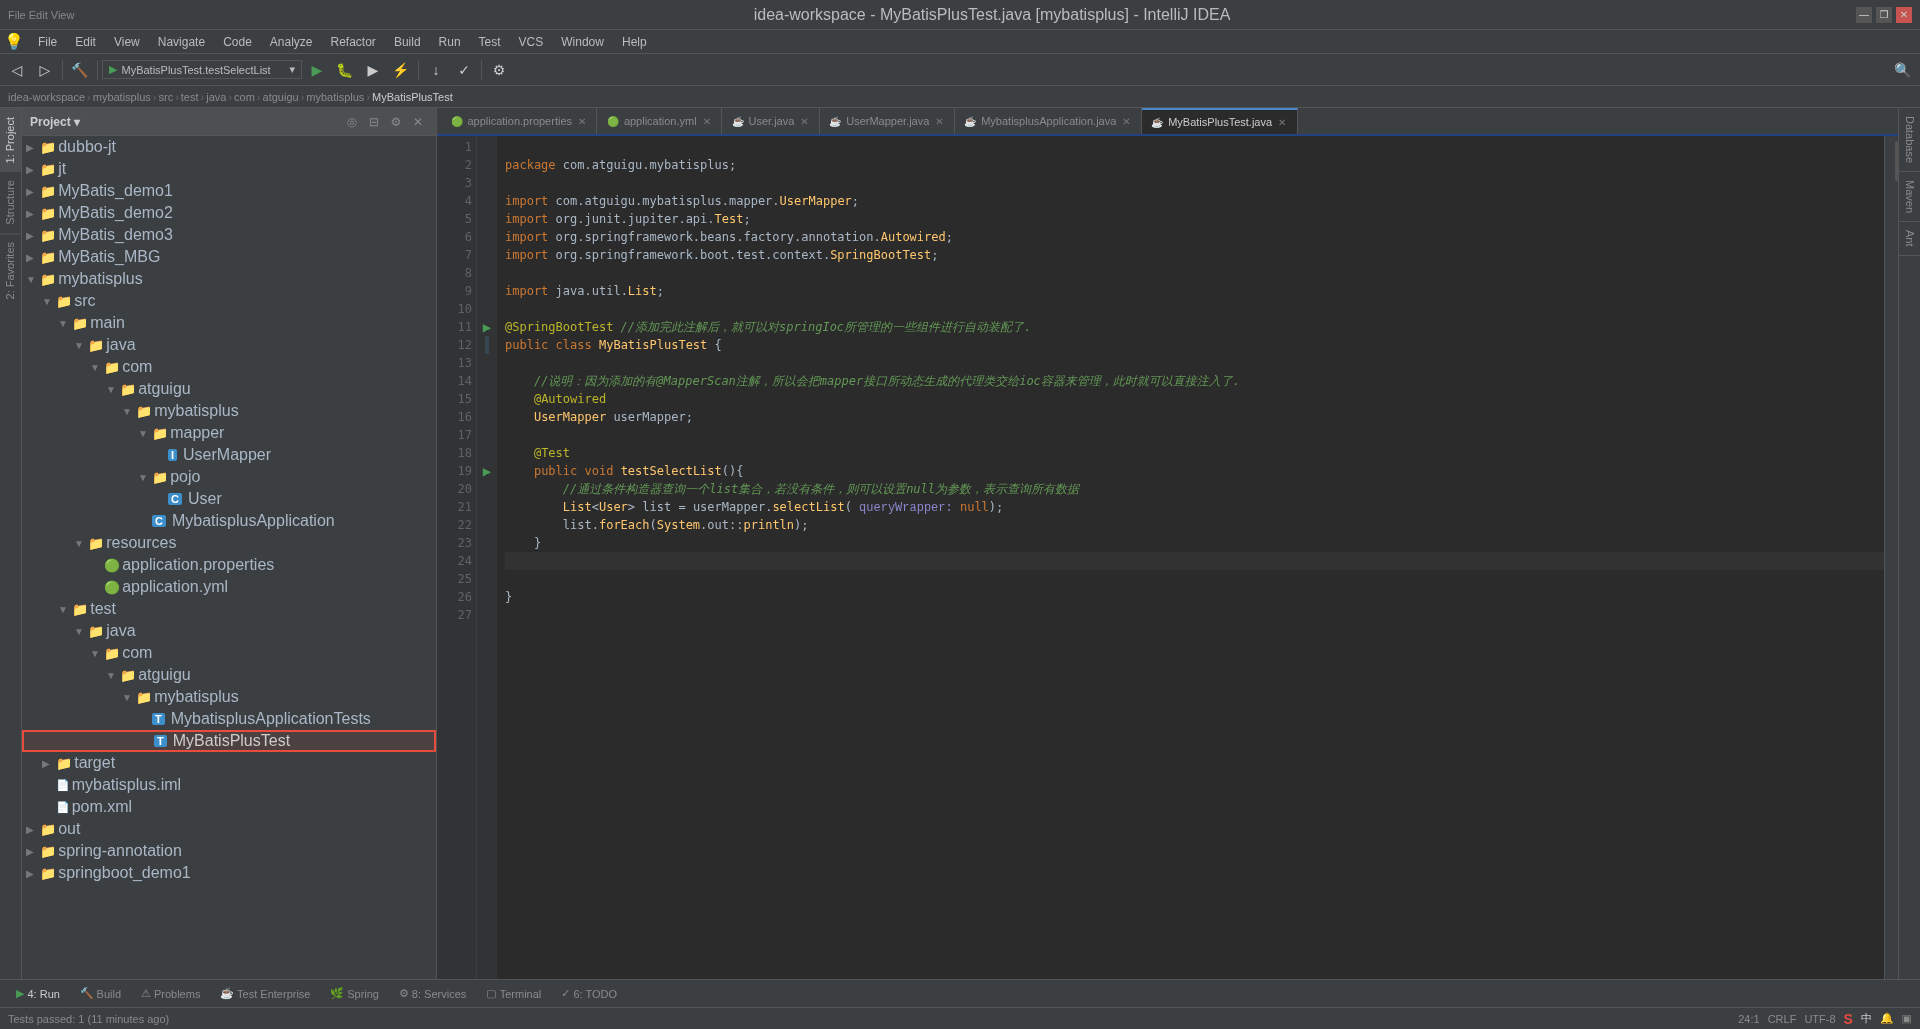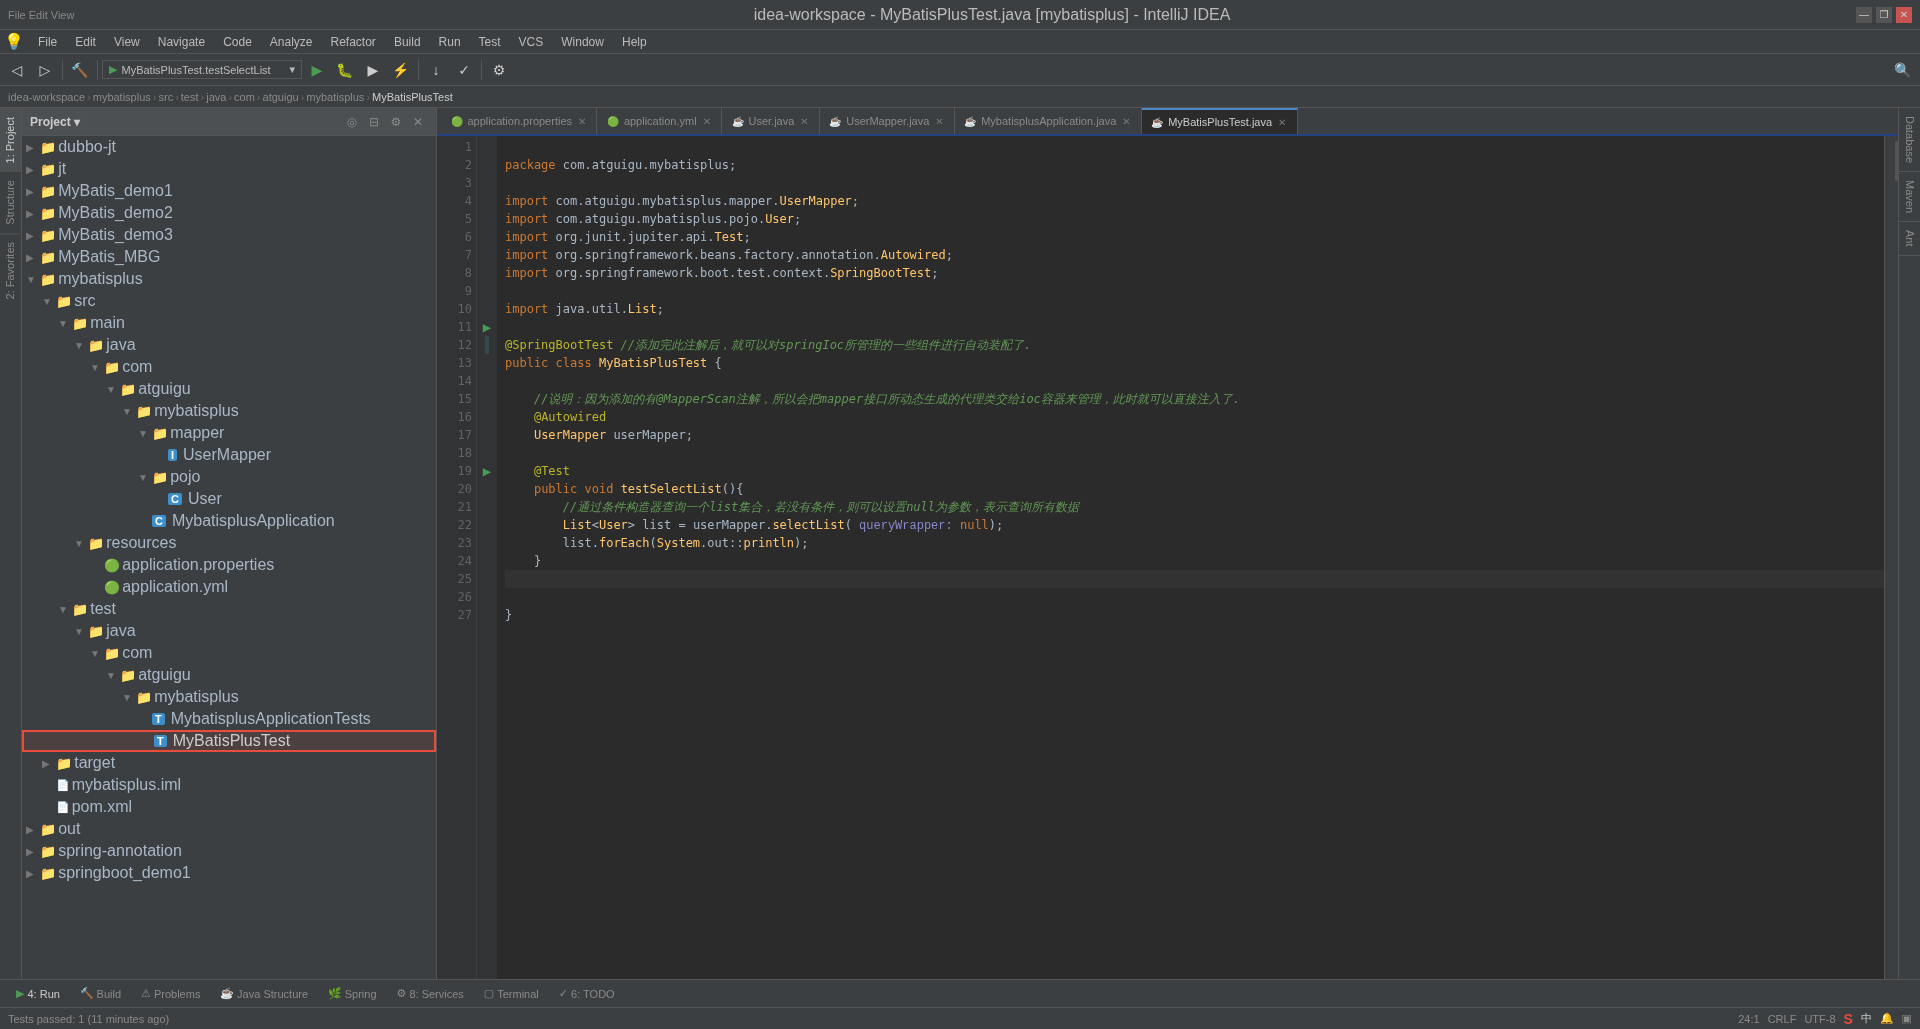--- a/index.html
+++ b/index.html
@@ -461,21 +461,20 @@
         <div class="gutter-line"></div>
         <div class="gutter-line"></div>
         <div class="gutter-line"></div>
         <div class="gutter-line"></div>
       </div>
 
       <div class="code-area">
         <div class="code-line"><span class="kw">package</span> <span class="pkg">com.atguigu.mybatisplus</span>;</div>
         <div class="code-line"></div>
         <div class="code-line"><span class="import-kw">import</span> <span class="pkg">com.atguigu.mybatisplus.mapper</span>.<span class="cls">UserMapper</span>;</div>
-        <div class="code-line"><span class="import-kw">import</span> <span class="pkg">com.atguigu.mybatisplus.pojo</span>.<span class="cls">User</span>;</div>
         <div class="code-line"><span class="import-kw">import</span> <span class="pkg">org.junit.jupiter.api</span>.<span class="cls">Test</span>;</div>
         <div class="code-line"><span class="import-kw">import</span> <span class="pkg">org.springframework.beans.factory.annotation</span>.<span class="cls">Autowired</span>;</div>
         <div class="code-line"><span class="import-kw">import</span> <span class="pkg">org.springframework.boot.test.context</span>.<span class="cls">SpringBootTest</span>;</div>
         <div class="code-line"></div>
         <div class="code-line"><span class="import-kw">import</span> <span class="pkg">java.util</span>.<span class="cls">List</span>;</div>
         <div class="code-line"></div>
         <div class="code-line"><span class="annot">@SpringBootTest</span> <span class="comment">//添加完此注解后，就可以对springIoc所管理的一些组件进行自动装配了.</span></div>
         <div class="code-line"><span class="kw">public</span> <span class="kw">class</span> <span class="cls">MyBatisPlusTest</span> {</div>
         <div class="code-line"></div>
         <div class="code-line">    <span class="comment">//说明：因为添加的有@MapperScan注解，所以会把mapper接口所动态生成的代理类交给ioc容器来管理，此时就可以直接注入了.</span></div>
@@ -518,21 +517,21 @@
   <div class="bottom-tab">
     <span>🔨</span>
     <span>Build</span>
   </div>
   <div class="bottom-tab">
     <span>⚠</span>
     <span>Problems</span>
   </div>
   <div class="bottom-tab">
     <span>☕</span>
-    <span>Java Structure</span>
+    <span>Test Enterprise</span>
   </div>
   <div class="bottom-tab">
     <span>🌿</span>
     <span>Spring</span>
   </div>
   <div class="bottom-tab">
     <span>⚙</span>
     <span>8: Services</span>
   </div>
   <div class="bottom-tab">

